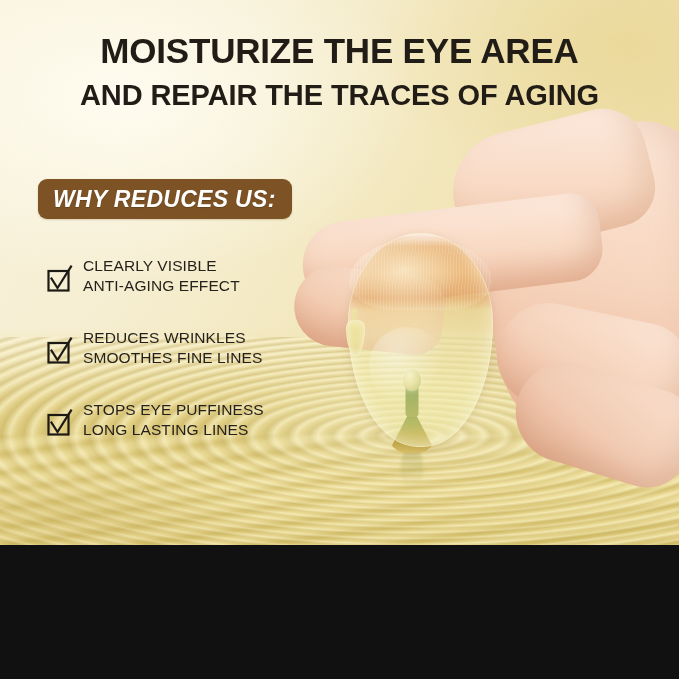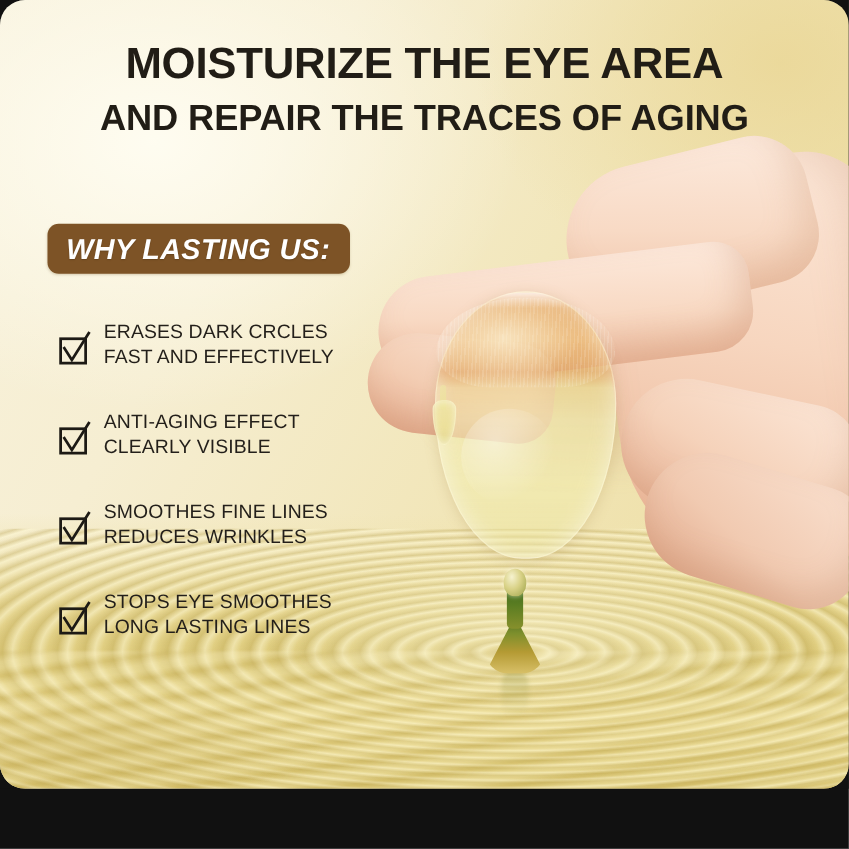--- a/index.html
+++ b/index.html
@@ -3,25 +3,24 @@
 <meta charset="utf-8">
 <style>
   html, body {
     margin: 0;
     padding: 0;
     background: #111;
   }
   #poster {
     position: relative;
     width: 679px;
-    height: 631px;
+    height: 545px;
     overflow: hidden;
     font-family: "Liberation Sans", sans-serif;
     background: linear-gradient(120deg, #f8f2dc 0%, #f6eed2 28%, #f1e5b6 60%, #ecdb9b 100%);
-    border-radius: 20px;
   }
 
   
   .bg-vignette {
     position: absolute;
     inset: 0;
     background:
       radial-gradient(ellipse 70% 55% at 18% 18%, rgba(255,253,242,0.95) 0%, rgba(255,253,242,0.0) 62%),
       radial-gradient(ellipse 60% 50% at 92% 8%, rgba(233,213,147,0.75) 0%, rgba(233,213,147,0) 60%);
     pointer-events: none;
@@ -399,71 +398,59 @@
     <div class="patch-drip-neck"></div>
     <div class="patch-drip"></div>
   </div>
 
   <div class="headline">
     <span class="l1">MOISTURIZE THE EYE AREA</span>
     <span class="l2">AND REPAIR THE TRACES OF AGING</span>
   </div>
 
   <div class="badge">
-    <span class="badge-text">WHY LASTING US:</span>
+    <span class="badge-text">WHY REDUCES US:</span>
   </div>
 
   <div class="benefits">
+
 
     <div class="benefit">
       <span class="check">
         <svg width="26" height="28" viewBox="0 0 26 28">
           <rect x="1.5" y="7" width="20" height="19.5" fill="none" stroke="#1d1a15" stroke-width="2.2"></rect>
           <path d="M4.5 14.5 L10.5 24 L24 2.5" fill="none" stroke="#1d1a15" stroke-width="2.2" stroke-linecap="square"></path>
         </svg>
       </span>
       <span class="benefit-text">
-        <span>ERASES DARK CRCLES</span>
-        <span>FAST AND EFFECTIVELY</span>
+        <span>CLEARLY VISIBLE</span>
+        <span>ANTI-AGING EFFECT</span>
       </span>
     </div>
 
     <div class="benefit">
       <span class="check">
         <svg width="26" height="28" viewBox="0 0 26 28">
           <rect x="1.5" y="7" width="20" height="19.5" fill="none" stroke="#1d1a15" stroke-width="2.2"></rect>
           <path d="M4.5 14.5 L10.5 24 L24 2.5" fill="none" stroke="#1d1a15" stroke-width="2.2" stroke-linecap="square"></path>
         </svg>
       </span>
       <span class="benefit-text">
-        <span>ANTI-AGING EFFECT</span>
-        <span>CLEARLY VISIBLE</span>
+        <span>REDUCES WRINKLES</span>
+        <span>SMOOTHES FINE LINES</span>
       </span>
     </div>
 
     <div class="benefit">
       <span class="check">
         <svg width="26" height="28" viewBox="0 0 26 28">
           <rect x="1.5" y="7" width="20" height="19.5" fill="none" stroke="#1d1a15" stroke-width="2.2"></rect>
           <path d="M4.5 14.5 L10.5 24 L24 2.5" fill="none" stroke="#1d1a15" stroke-width="2.2" stroke-linecap="square"></path>
         </svg>
       </span>
       <span class="benefit-text">
-        <span>SMOOTHES FINE LINES</span>
-        <span>REDUCES WRINKLES</span>
-      </span>
-    </div>
-
-    <div class="benefit">
-      <span class="check">
-        <svg width="26" height="28" viewBox="0 0 26 28">
-          <rect x="1.5" y="7" width="20" height="19.5" fill="none" stroke="#1d1a15" stroke-width="2.2"></rect>
-          <path d="M4.5 14.5 L10.5 24 L24 2.5" fill="none" stroke="#1d1a15" stroke-width="2.2" stroke-linecap="square"></path>
-        </svg>
-      </span>
-      <span class="benefit-text">
-        <span>STOPS EYE SMOOTHES</span>
+        <span>STOPS EYE PUFFINESS</span>
         <span>LONG LASTING LINES</span>
       </span>
     </div>
 
   </div>
 </div>
 
 </body></html>

